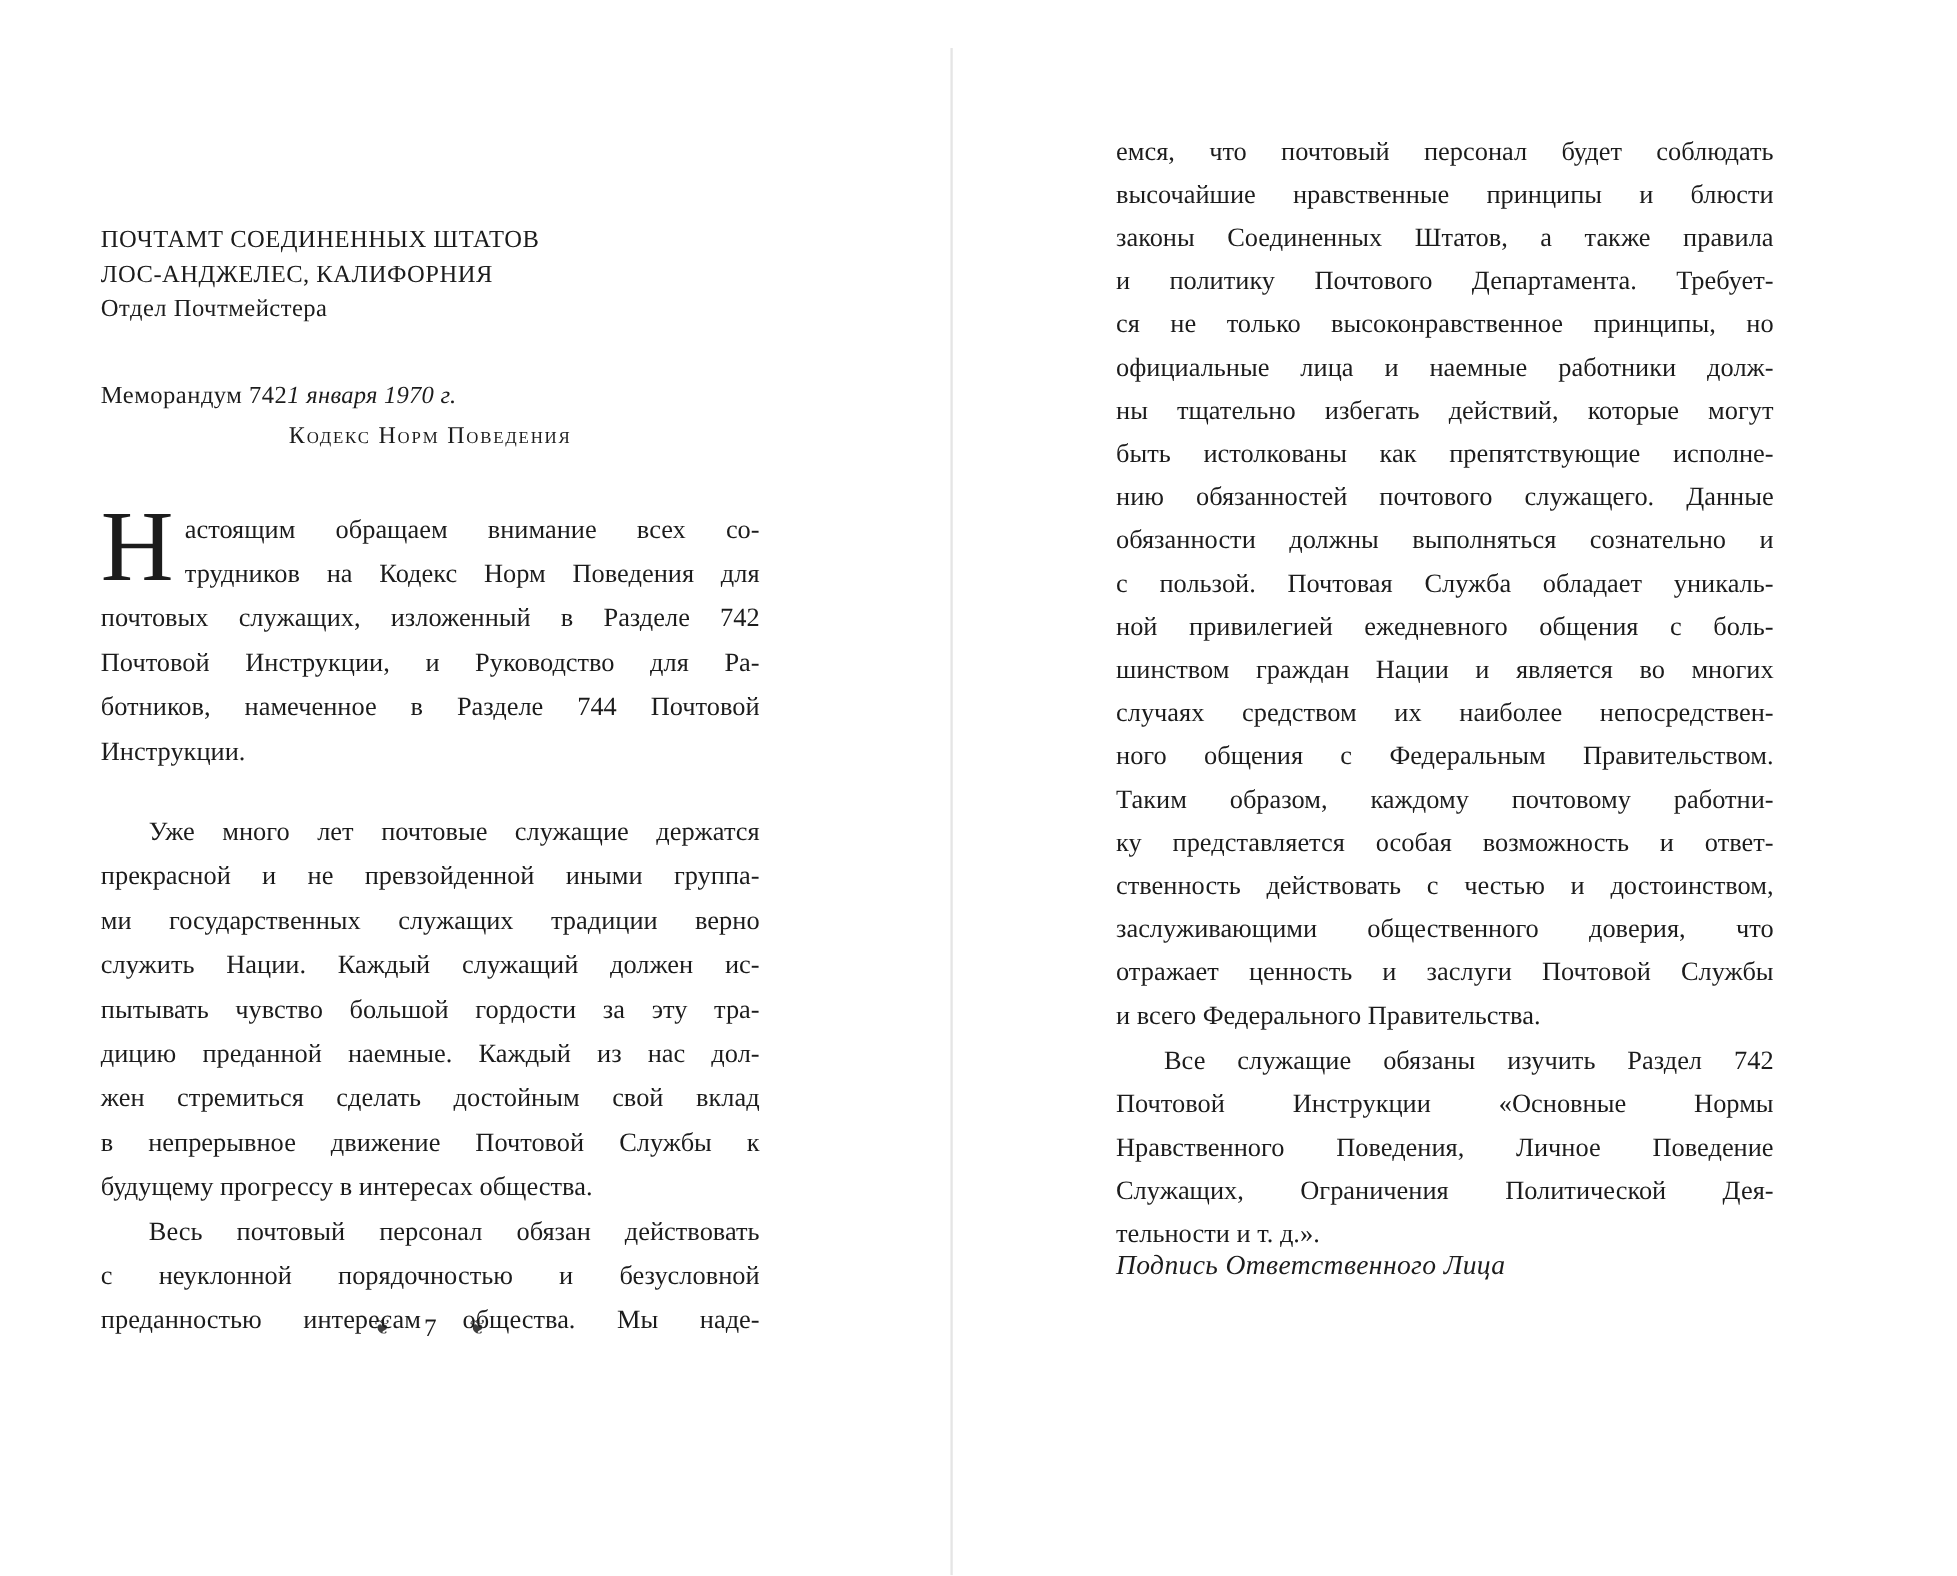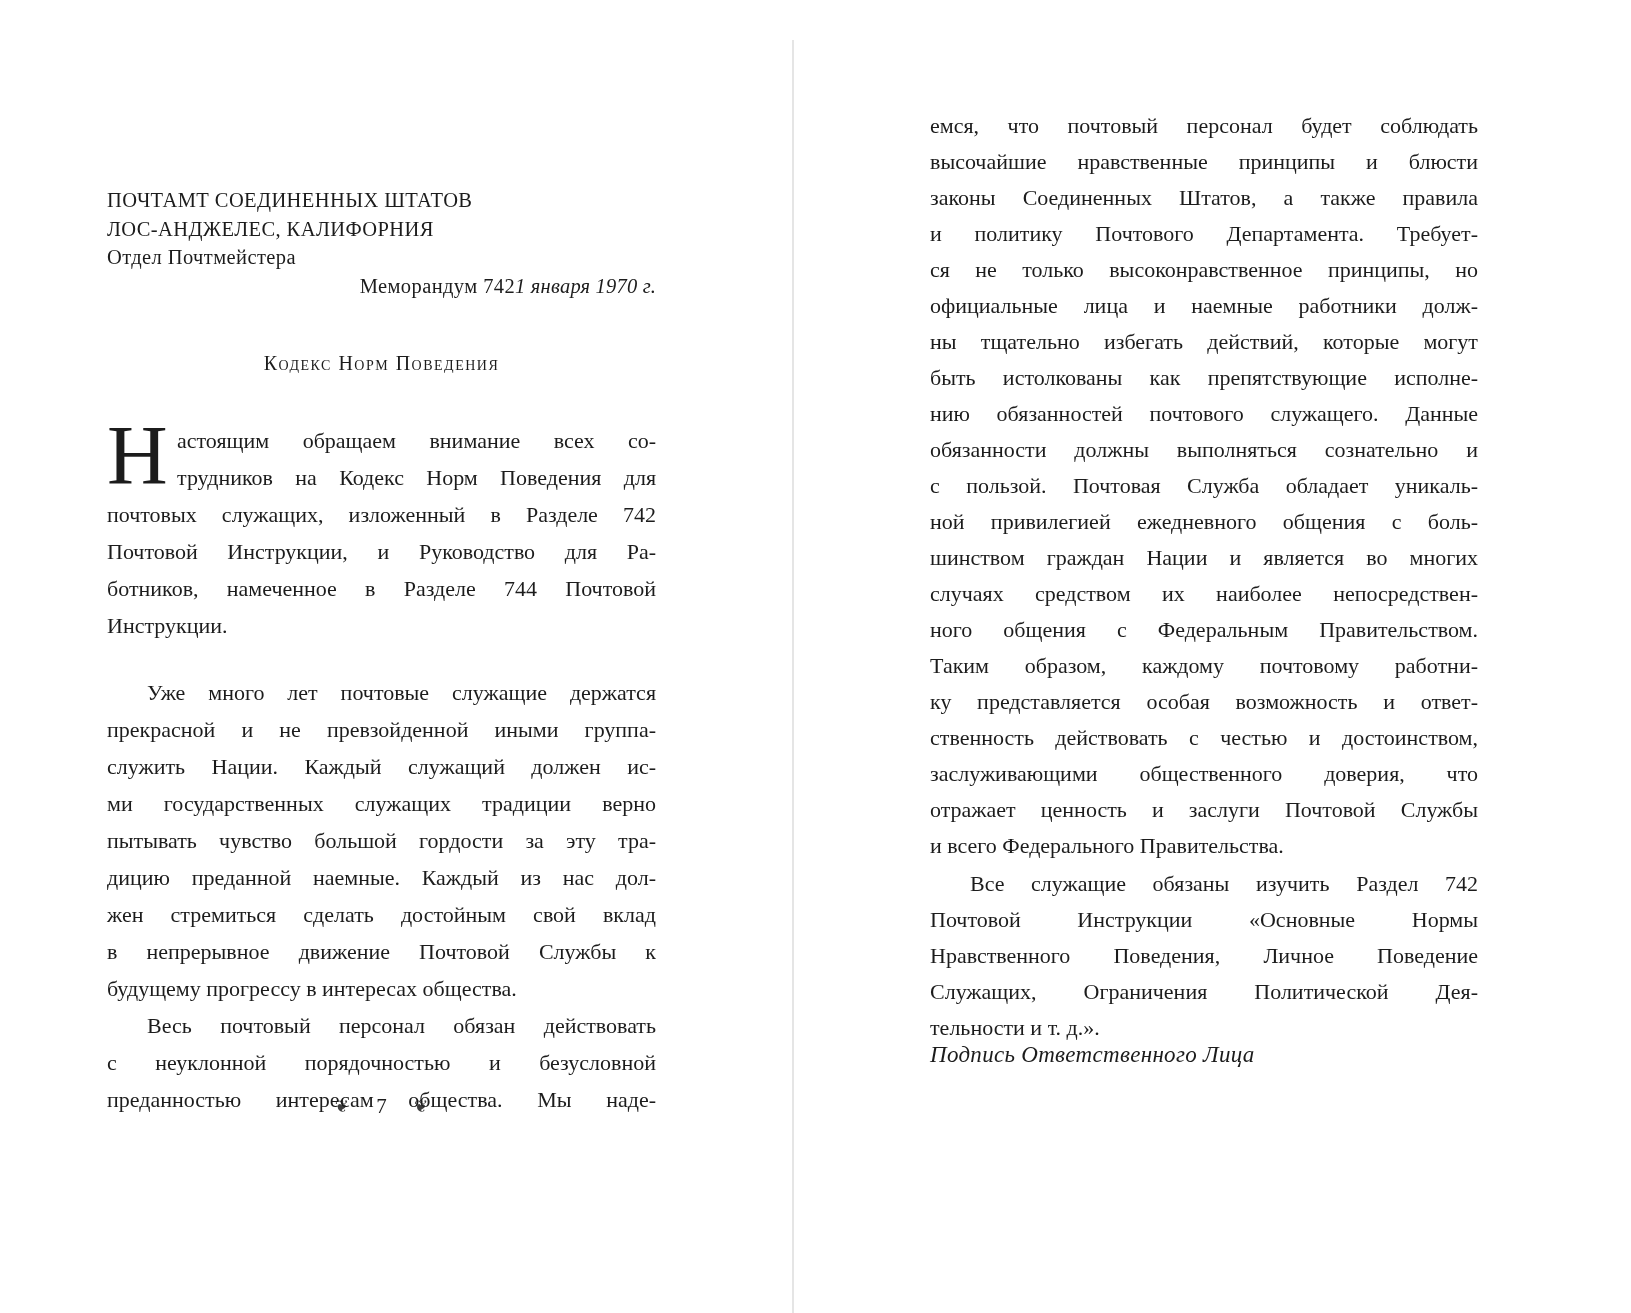--- a/index.html
+++ b/index.html
@@ -22,37 +22,38 @@
     left: 792px;
     top: 40px;
     width: 2px;
     height: 1273px;
     background: rgba(0,0,0,0.10);
   }
   .page {
     position: absolute;
     top: 0;
   }
-  .page-left  { left: 107px;  width: 549px; height: 1313px; }
+  .page-left  { left: 84px;  width: 549px; height: 1313px; }
   .page-right { left: 930px; width: 548px; height: 1313px; }
 
   
   .doc-header {
     position: absolute;
     top: 186px;
     left: 0;
     width: 100%;
     font-size: 20.5px;
     line-height: 28.5px;
     letter-spacing: 0.4px;
   }
   .memo-row {
     display: flex;
-    justify-content: flex-end;
+    justify-content: flex-start;
     align-items: baseline;
+    margin-top: 44px;
   }
   .memo-date {
     font-style: italic;
     letter-spacing: 0.2px;
   }
 
   
   .doc-title {
     position: absolute;
     top: 352px;
@@ -161,22 +162,22 @@
         <div class="jline">трудников на Кодекс Норм Поведения для</div>
         <div class="jline">почтовых служащих, изложенный в Разделе 742</div>
         <div class="jline">Почтовой Инструкции, и Руководство для Ра-</div>
         <div class="jline">ботников, намеченное в Разделе 744 Почтовой</div>
         <div class="jline pend">Инструкции.</div>
       </div>
 
     <div class="para para-l2 indent">
         <div class="jline">Уже много лет почтовые служащие держатся</div>
         <div class="jline">прекрасной и не превзойденной иными группа-</div>
+        <div class="jline">ми государственных служащих традиции верно</div>
         <div class="jline">служить Нации. Каждый служащий должен ис-</div>
-        <div class="jline">ми государственных служащих традиции верно</div>
         <div class="jline">пытывать чувство большой гордости за эту тра-</div>
         <div class="jline">дицию преданной наемные. Каждый из нас дол-</div>
         <div class="jline">жен стремиться сделать достойным свой вклад</div>
         <div class="jline">в непрерывное движение Почтовой Службы к</div>
         <div class="jline pend">будущему прогрессу в интересах общества.</div>
       </div>
 
     <div class="para para-l3 indent">
         <div class="jline">Весь почтовый персонал обязан действовать</div>
         <div class="jline">с неуклонной порядочностью и безусловной</div>

